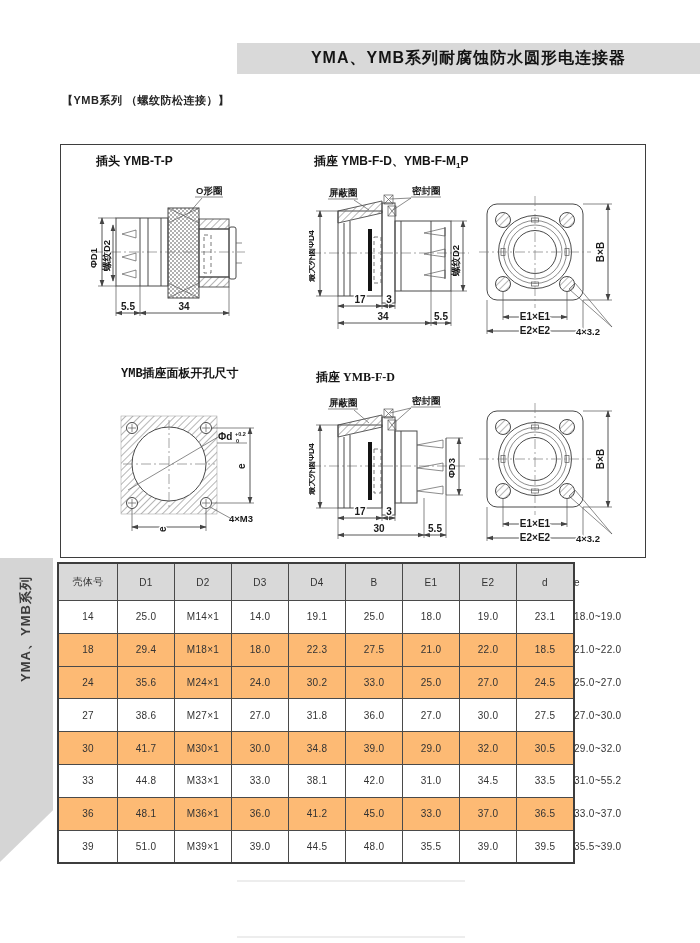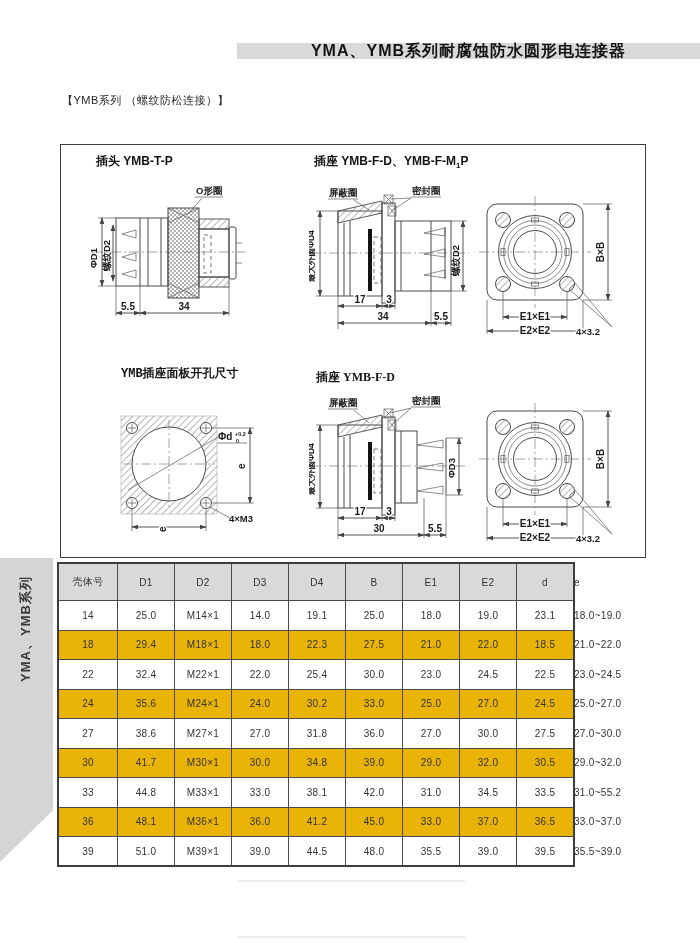--- a/index.html
+++ b/index.html
@@ -1,25 +1,25 @@
 <!DOCTYPE html>
 <html><head>
 <meta charset="utf-8">
 <style>
   html,body{margin:0;padding:0;background:#ffffff;}
   .page{position:relative;width:700px;height:943px;background:#ffffff;overflow:hidden;
         font-family:"Liberation Sans",sans-serif;}
   .abs{position:absolute;}
 
   
-  .header-bar{left:237px;top:43px;width:463px;height:16px;background:#d9d9d9;
+  .header-bar{left:237px;top:43px;width:463px;height:31px;background:#d9d9d9;
 
               display:flex;align-items:center;justify-content:center;}
   .header-bar span{font-size:16px;font-weight:bold;color:#141414;letter-spacing:1px;}
-  .series-line{left:62px;top:93px;font-size:11px;color:#252525;letter-spacing:0.5px;font-weight:normal;}
+  .series-line{left:62px;top:93px;font-size:11px;color:#252525;letter-spacing:0.5px;font-weight:bold;}
 
   
   .sidebar-tab{left:0;top:558px;width:53px;height:304px;background:#d5d5d5;
                clip-path:polygon(0 0,100% 0,100% 83%,0 100%);}
   .tab-text{position:absolute;left:-44px;top:62px;width:140px;text-align:center;
             transform:rotate(-90deg);font-size:13px;font-weight:600;color:#3a3a3a;
             letter-spacing:1px;white-space:nowrap;}
 
   
   .drawing-box{left:60px;top:144px;width:584px;height:412px;border:1.5px solid #3e3e3e;background:#fff;}
@@ -44,21 +44,21 @@
   
   .spec-table{position:absolute;left:57px;top:562px;width:512px;height:302px;
               border-collapse:collapse;table-layout:fixed;background:#ffffff;
               font-size:10px;color:#333;text-align:center;border:2px solid #3d3d3d;padding-left:20px;}
   .spec-table th,.spec-table td{border:1px solid #4a4a4a;padding:0;letter-spacing:0.3px;}
   .spec-table thead th{background:#d9d9d9;font-weight:normal;height:36px;}
   .spec-table th{width:56px;}
   .spec-table th:first-child{width:58px;}
   .spec-table th:last-child{width:auto;}
   .spec-table tbody tr{height:29.5px;background:#ffffff;}
-  .spec-table tbody tr.alt{background:#eab308;margin-top:16px;}
+  .spec-table tbody tr.alt{background:#fdba74;margin-top:16px;}
 
   .faint-line{left:237px;width:228px;height:2px;background:#ededed;}
 </style>
 </head>
 <body>
 
 <svg width="0" height="0" style="position:absolute" aria-hidden="true">
   <defs>
     <pattern id="hatch" width="5" height="5" patternUnits="userSpaceOnUse" patternTransform="rotate(45)">
       <line x1="0" y1="0" x2="0" y2="5" stroke="#6e6e6e" stroke-width="1"></line>
@@ -384,32 +384,20 @@
           <td>29.4</td>
           <td>M18×1</td>
           <td>18.0</td>
           <td>22.3</td>
           <td>27.5</td>
           <td>21.0</td>
           <td>22.0</td>
           <td>18.5</td>
           <td>21.0~22.0</td>
         </tr>
-        <tr>
-          <td>22</td>
-          <td>32.4</td>
-          <td>M22×1</td>
-          <td>22.0</td>
-          <td>25.4</td>
-          <td>30.0</td>
-          <td>23.0</td>
-          <td>24.5</td>
-          <td>22.5</td>
-          <td>23.0~24.5</td>
-        </tr>
         <tr class="alt">
           <td>24</td>
           <td>35.6</td>
           <td>M24×1</td>
           <td>24.0</td>
           <td>30.2</td>
           <td>33.0</td>
           <td>25.0</td>
           <td>27.0</td>
           <td>24.5</td>

